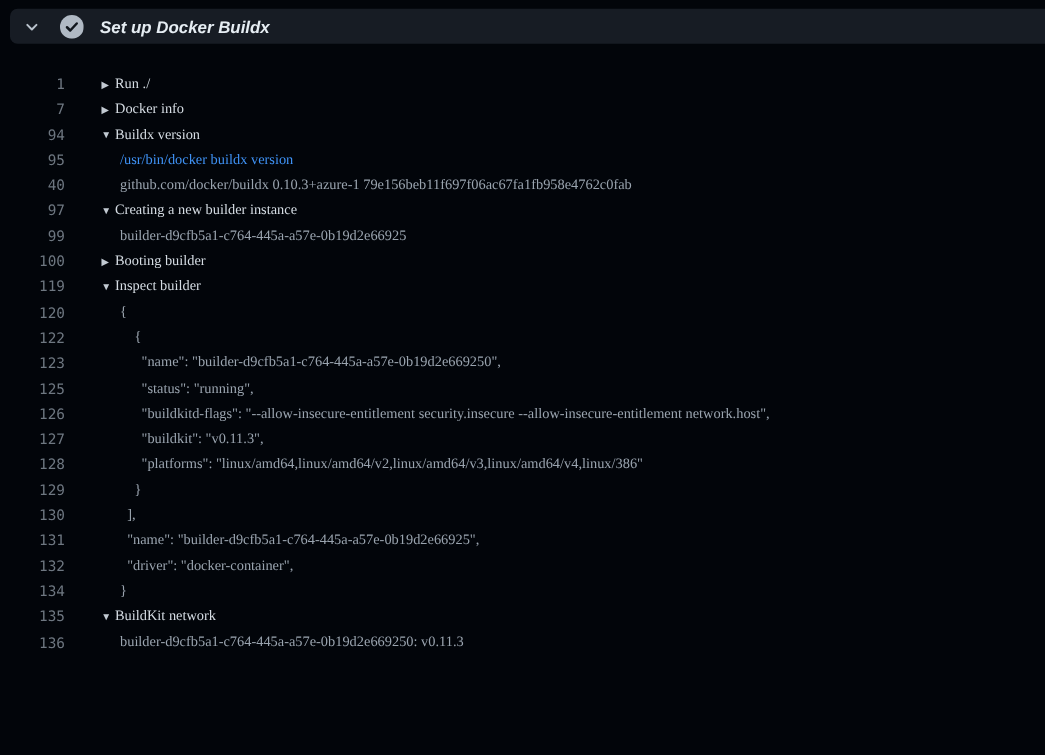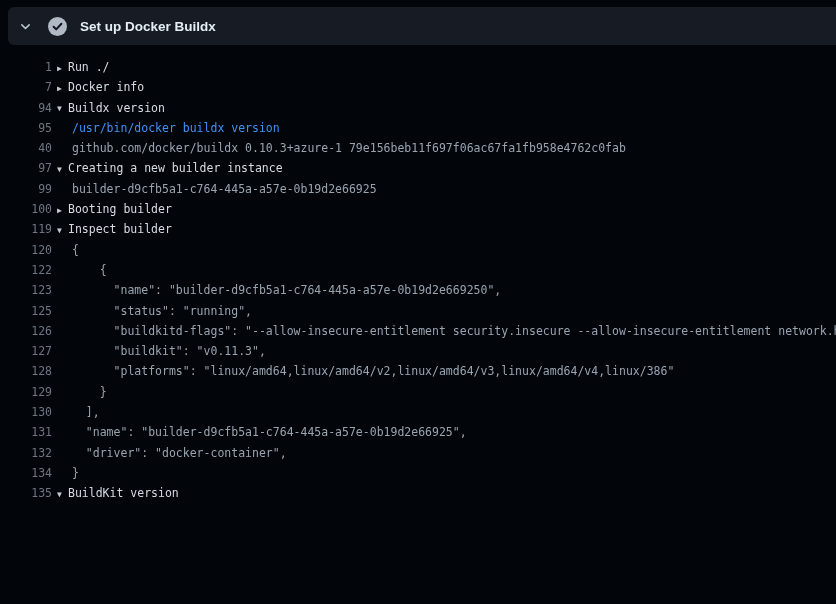--- a/index.html
+++ b/index.html
@@ -16,25 +16,26 @@
     --command_blue:#3f92f5;
   }
   *{margin:0;padding:0;box-sizing:border-box;}
   html,body{width:836px;height:604px;overflow:hidden;}
   body{
     background:var(--page_bg);
     font-family:"DejaVu Sans Mono","Liberation Mono",monospace;
   }
   .step-header{
     position:absolute;
-    left:8px;top:7px;right:0;height:38px;
+    left:8px;top:7px;right:0;height:28px;
     background:var(--header_bg);
     border-radius:6px 0 0 6px;
     display:flex;align-items:center;
     cursor:pointer;
+    font-style:italic;
   }
   .chev-wrap{
     width:14px;height:14px;margin-left:10px;
     display:flex;align-items:center;justify-content:center;
     cursor:pointer;flex:none;
   }
   .check-wrap{
     width:19px;height:19px;margin-left:16px;flex:none;
     display:flex;align-items:center;justify-content:center;
   }
@@ -59,23 +60,24 @@
   }
   .num{
     flex:none;
     width:52px;
     text-align:right;
     color:var(--line_number);
     cursor:pointer;
   }
   .content{
     flex:1;
-    margin-left:5px;
+    margin-left:29px;
     overflow:hidden;
     white-space:pre;
+    font-family:Liberation Serif, serif;
   }
   .arrow{
     display:inline-block;
     width:11px;
     font-size:8px;
     color:var(--arrow);
     vertical-align:0.5px;
   }
   .row.group .content{color:var(--group_title);cursor:pointer;}
   .row.command .content{color:var(--command_blue);padding-left:15px;}
@@ -114,14 +116,15 @@
     <div class="row output"><span class="num">123</span><div class="content">      "name": "builder-d9cfb5a1-c764-445a-a57e-0b19d2e669250",</div></div>
     <div class="row output"><span class="num">125</span><div class="content">      "status": "running",</div></div>
     <div class="row output"><span class="num">126</span><div class="content">      "buildkitd-flags": "--allow-insecure-entitlement security.insecure --allow-insecure-entitlement network.host",</div></div>
     <div class="row output"><span class="num">127</span><div class="content">      "buildkit": "v0.11.3",</div></div>
     <div class="row output"><span class="num">128</span><div class="content">      "platforms": "linux/amd64,linux/amd64/v2,linux/amd64/v3,linux/amd64/v4,linux/386"</div></div>
     <div class="row output"><span class="num">129</span><div class="content">    }</div></div>
     <div class="row output"><span class="num">130</span><div class="content">  ],</div></div>
     <div class="row output"><span class="num">131</span><div class="content">  "name": "builder-d9cfb5a1-c764-445a-a57e-0b19d2e66925",</div></div>
     <div class="row output"><span class="num">132</span><div class="content">  "driver": "docker-container",</div></div>
     <div class="row output"><span class="num">134</span><div class="content">}</div></div>
-    <div class="row group"><span class="num">135</span><div class="content"><span class="arrow">▼</span><span>BuildKit version</span></div></div>
+    <div class="row group"><span class="num">135</span><div class="content"><span class="arrow">▼</span><span>BuildKit network</span></div></div>
+    <div class="row output"><span class="num">136</span><div class="content">builder-d9cfb5a1-c764-445a-a57e-0b19d2e669250: v0.11.3</div></div>
   </div>
 
 </body></html>

